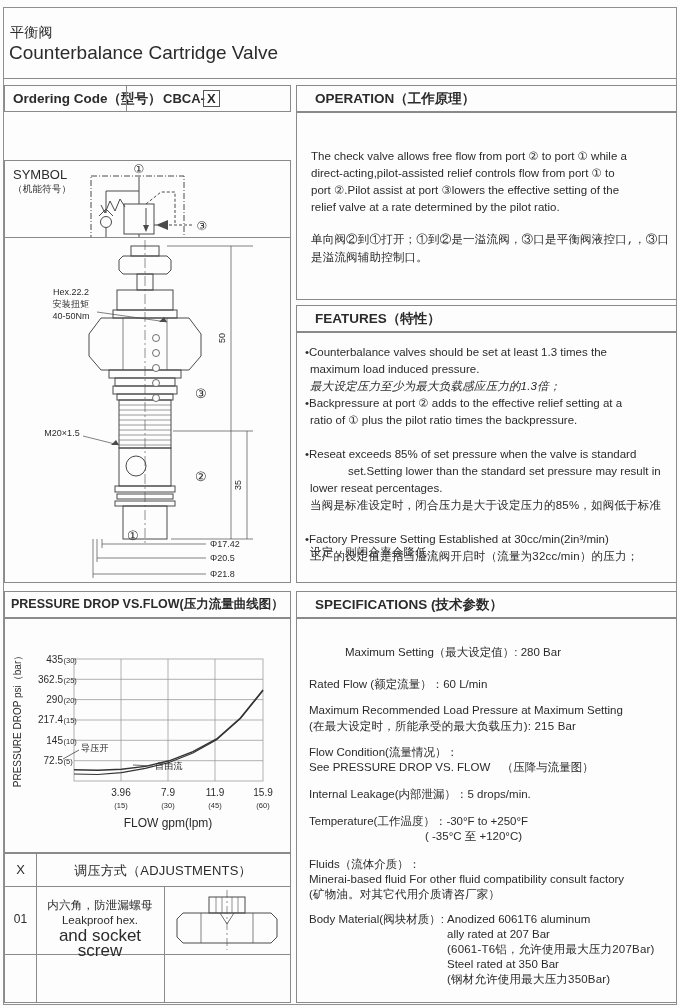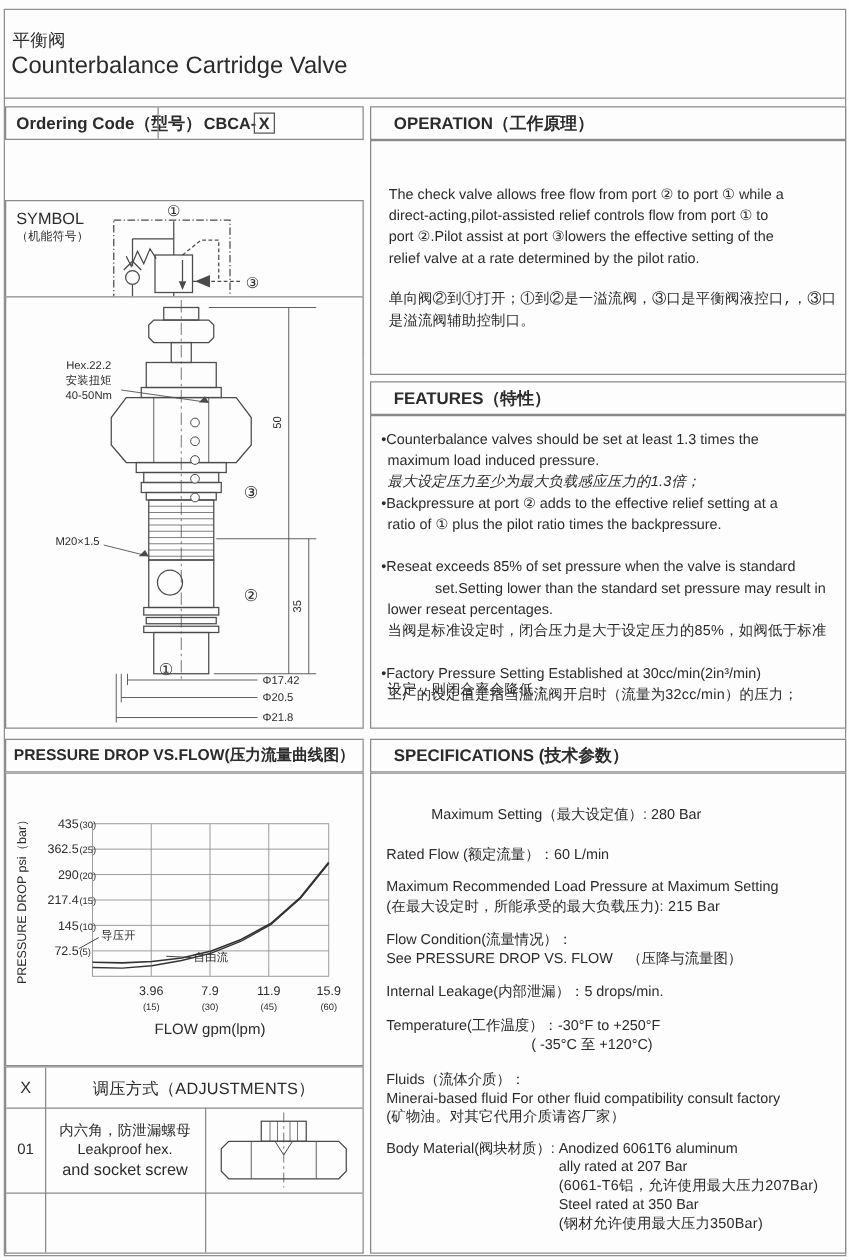--- a/index.html
+++ b/index.html
@@ -196,21 +196,21 @@
     <div class="cellline" style="left:31px;top:0;width:1px;height:148px;"></div>
     <div class="cellline" style="left:159px;top:32px;width:1px;height:116px;"></div>
     <div class="cellline" style="left:0;top:32px;width:285px;height:1px;"></div>
     <div class="cellline" style="left:0;top:100px;width:285px;height:1px;"></div>
     <div style="position:absolute;left:0;top:8px;width:31px;text-align:center;font-size:13px;">X</div>
     <div class="zh" style="position:absolute;left:31px;top:8px;width:254px;text-align:center;font-size:13px;">调压方式（ADJUSTMENTS）</div>
     <div style="position:absolute;left:0;top:58px;width:31px;text-align:center;font-size:12px;">01</div>
     <div style="position:absolute;left:31px;top:44px;width:128px;text-align:center;">
       <div class="zh" style="font-size:11.5px;line-height:15px;">内六角，防泄漏螺母</div>
       <div style="font-size:11.5px;line-height:15px;">Leakproof hex.</div>
-      <div style="font-size:13px;line-height:15px;">and socket screw</div>
+      <div style="font-size:17px;line-height:15px;">and socket screw</div>
     </div>
     <svg style="left:159px;top:32px;" width="126" height="68" viewBox="0 0 126 68">
       <g stroke="#4a4a4a" fill="none" stroke-width="1">
         <polygon points="19,27 107,27 113,33 113,51 107,57 19,57 13,51 13,33"></polygon>
         <line x1="37" y1="27" x2="37" y2="57" stroke-width="0.7"></line>
         <line x1="89" y1="27" x2="89" y2="57" stroke-width="0.7"></line>
         <rect x="45" y="11" width="36" height="16"></rect>
         <line x1="52" y1="11" x2="52" y2="27" stroke-width="0.6"></line>
         <line x1="58" y1="11" x2="58" y2="27" stroke-width="0.6"></line>
         <line x1="68" y1="11" x2="68" y2="27" stroke-width="0.6"></line>

